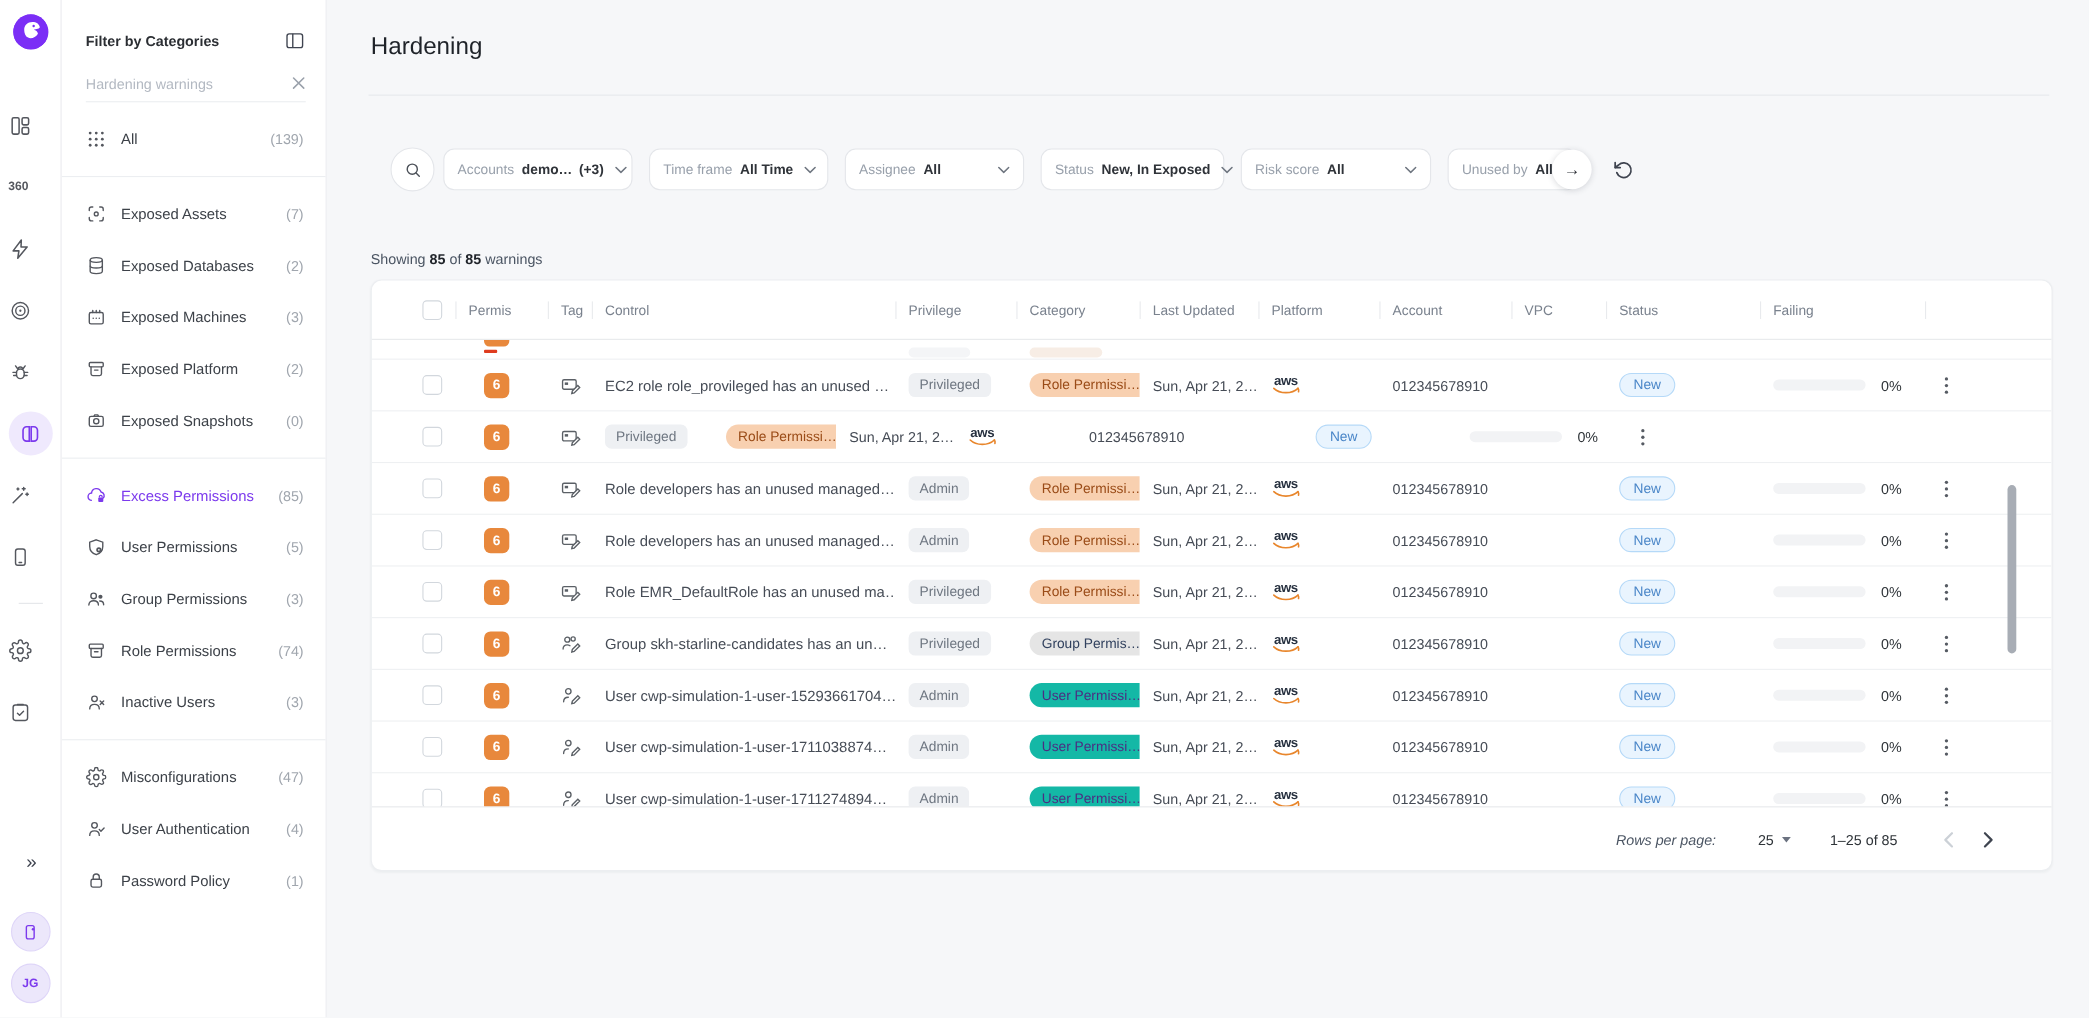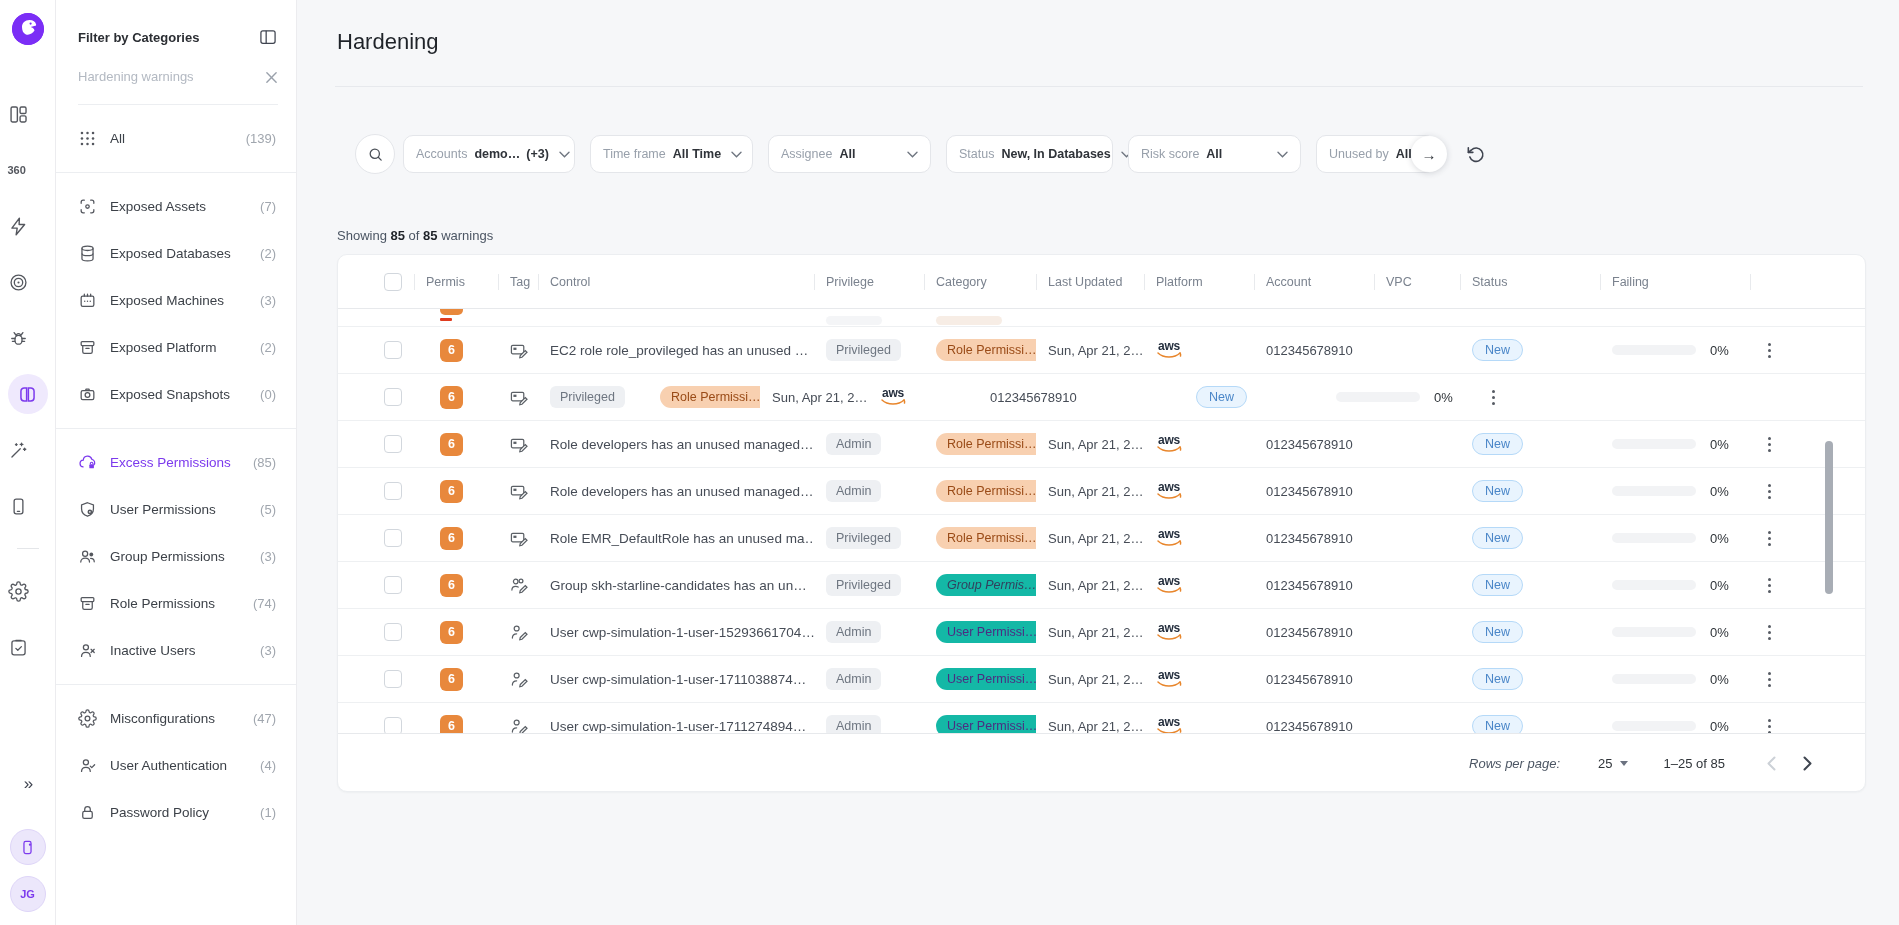--- a/index.html
+++ b/index.html
@@ -20,21 +20,21 @@
   .rail-bottom { margin-top:auto; display:flex; flex-direction:column; align-items:center; padding-bottom:13px; }
   .chev2 { font-size:17px; color:#3f4450; letter-spacing:-2px; margin-bottom:24px; cursor:pointer; }
   .avatar { width:36px; height:36px; border-radius:50%; background:#ece7fb; border:1px solid #ded5f8; display:flex; align-items:center; justify-content:center; color:#7c3aed; margin-top:11px; cursor:pointer; }
   .avatar span { font-size:11px; font-weight:700; }
 
   
   .sidebar { position:absolute; left:56px; top:0; width:241px; height:925px; background:#fff; border-right:1px solid #ececef; z-index:2; }
   .sb-head { display:flex; align-items:center; justify-content:space-between; padding:27px 18px 0 22px; }
   .sb-title { font-size:13px; font-weight:700; color:#2b2e33; }
   .sb-collapse { color:#3f4450; cursor:pointer; }
-  .sb-search-row { display:flex; align-items:flex-end; justify-content:space-between; margin:22px 18px 0 22px; padding-bottom:20px; border-bottom:1px solid #eceef1; }
+  .sb-search-row { display:flex; align-items:flex-start; justify-content:space-between; margin:22px 18px 0 22px; padding-bottom:8px; border-bottom:1px solid #eceef1; }
   .sb-search { border:none; outline:none; font-size:13px; color:#3c4148; width:170px; font-family:"Liberation Sans",sans-serif; }
   .sb-search::placeholder { color:#b3b9c2; }
   .sb-clear { color:#9aa1ab; cursor:pointer; }
   .sb-group { padding:10px 0; }
   .sb-group + .sb-group { border-top:1px solid #eceef1; }
   .sb-item { height:47px; display:flex; align-items:center; padding:0 20px 0 22px; cursor:pointer; }
   .sb-item .ico { width:19px; height:19px; color:#54575e; margin-right:13px; flex:0 0 auto; }
   .sb-item .lbl { font-size:13.5px; color:#3c4148; }
   .sb-item .cnt { margin-left:auto; font-size:13px; color:#a0a6ae; }
   .sb-item.active .lbl { color:#7c3aed; }
@@ -75,21 +75,21 @@
   .td { display:flex; align-items:center; padding-left:12px; height:100%; overflow:hidden; }
   .td.c-check { padding-left:46px; }
   .checkbox { width:18px; height:18px; border:1.5px solid #d2d7dd; border-radius:4px; background:#fff; cursor:pointer; flex:0 0 auto; }
   .score-badge { width:23px; height:23px; border-radius:6px; background:#e8883c; color:#fff; font-size:12.5px; font-weight:700; display:flex; align-items:center; justify-content:center; margin-left:14px; }
   .tag-ico { color:#5b6066; }
   .control-text { font-size:13.5px; color:#464c56; white-space:nowrap; overflow:hidden; cursor:pointer; }
   .chip { display:inline-block; font-size:12.5px; padding:4px 10px; border-radius:6px; white-space:nowrap; }
   .chip-priv { background:#eef0f3; color:#6e7681; }
   .cat { border-radius:999px; padding:4px 11px; }
   .cat-role { background:#f8d0b0; color:#9a4b17; }
-  .cat-group { background:#14b8a6; color:#31415e;font-style:italic; }
+  .cat-group { background:#e5e5e5; color:#31415e; }
   .cat-user { background:#14b8a6; color:#4c2d82; }
   .status-new { background:#e9f4fe; border:1px solid #b5d9f8; color:#4a86c8; border-radius:999px; padding:3px 12px; font-size:12.5px; }
   .upd, .acct { font-size:13px; color:#464c56; white-space:nowrap; }
   .aws { display:flex; flex-direction:column; align-items:center; }
   .aws b { font-size:12px; font-weight:700; color:#252f3e; line-height:10px; letter-spacing:-.3px; }
   .fail-bar { width:84px; height:10px; border-radius:5px; background:#f2f3f5; margin-right:14px; flex:0 0 auto; }
   .fail-pct { font-size:13px; color:#2f3439; }
   .kebab { display:flex; flex-direction:column; align-items:center; padding:4px 6px; cursor:pointer; }
   .kebab i { width:3px; height:3px; border-radius:50%; background:#565b63; margin:1.5px 0; }
 
@@ -428,21 +428,21 @@
       <span class="pl">Assignee</span>
       <span class="pv">All</span>
       <span class="chev">
           <svg width="11" height="7" viewBox="0 0 11 7" fill="none" stroke="currentColor" stroke-width="1.4" stroke-linecap="round">
             <path d="M1 1.3 5.5 5.7 10 1.3"></path>
           </svg>
         </span>
     </div>
     <div class="pill p-status">
       <span class="pl">Status</span>
-      <span class="pv">New, In Databases</span>
+      <span class="pv">New, In Exposed</span>
       <span class="chev">
           <svg width="11" height="7" viewBox="0 0 11 7" fill="none" stroke="currentColor" stroke-width="1.4" stroke-linecap="round">
             <path d="M1 1.3 5.5 5.7 10 1.3"></path>
           </svg>
         </span>
     </div>
     <div class="pill p-risk">
       <span class="pl">Risk score</span>
       <span class="pv">All</span>
       <span class="chev">

